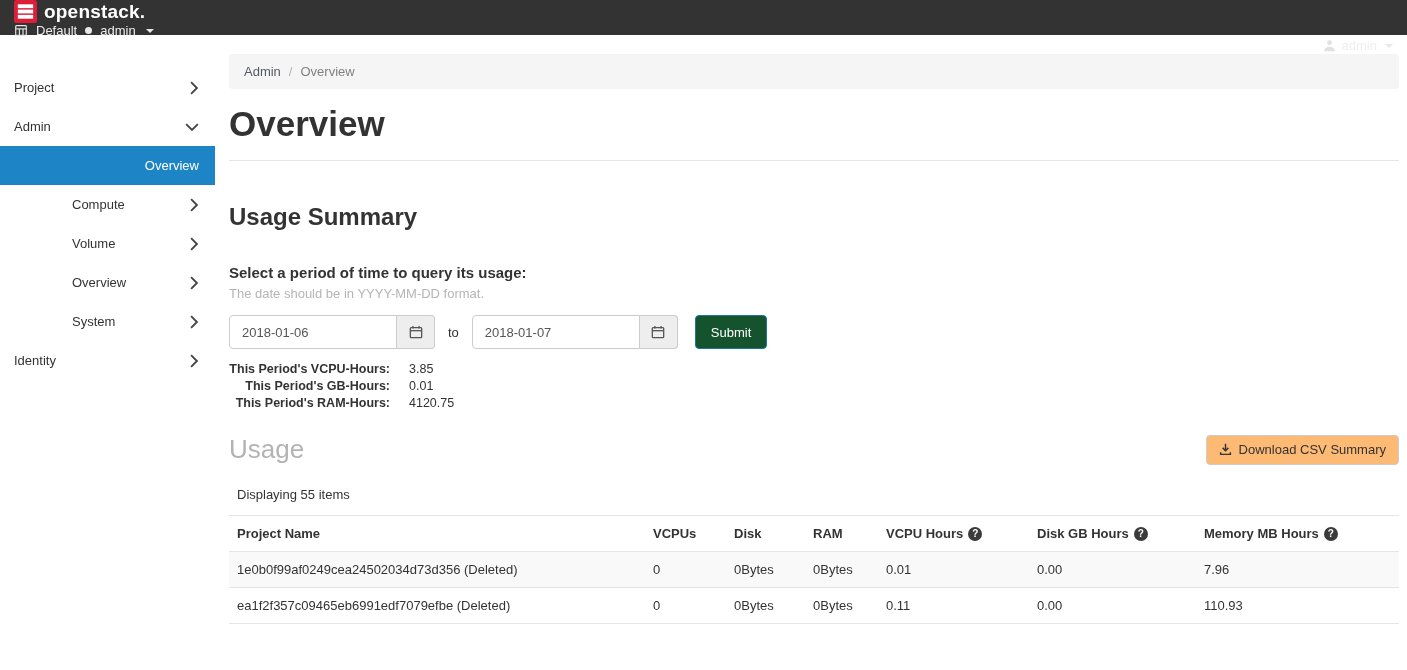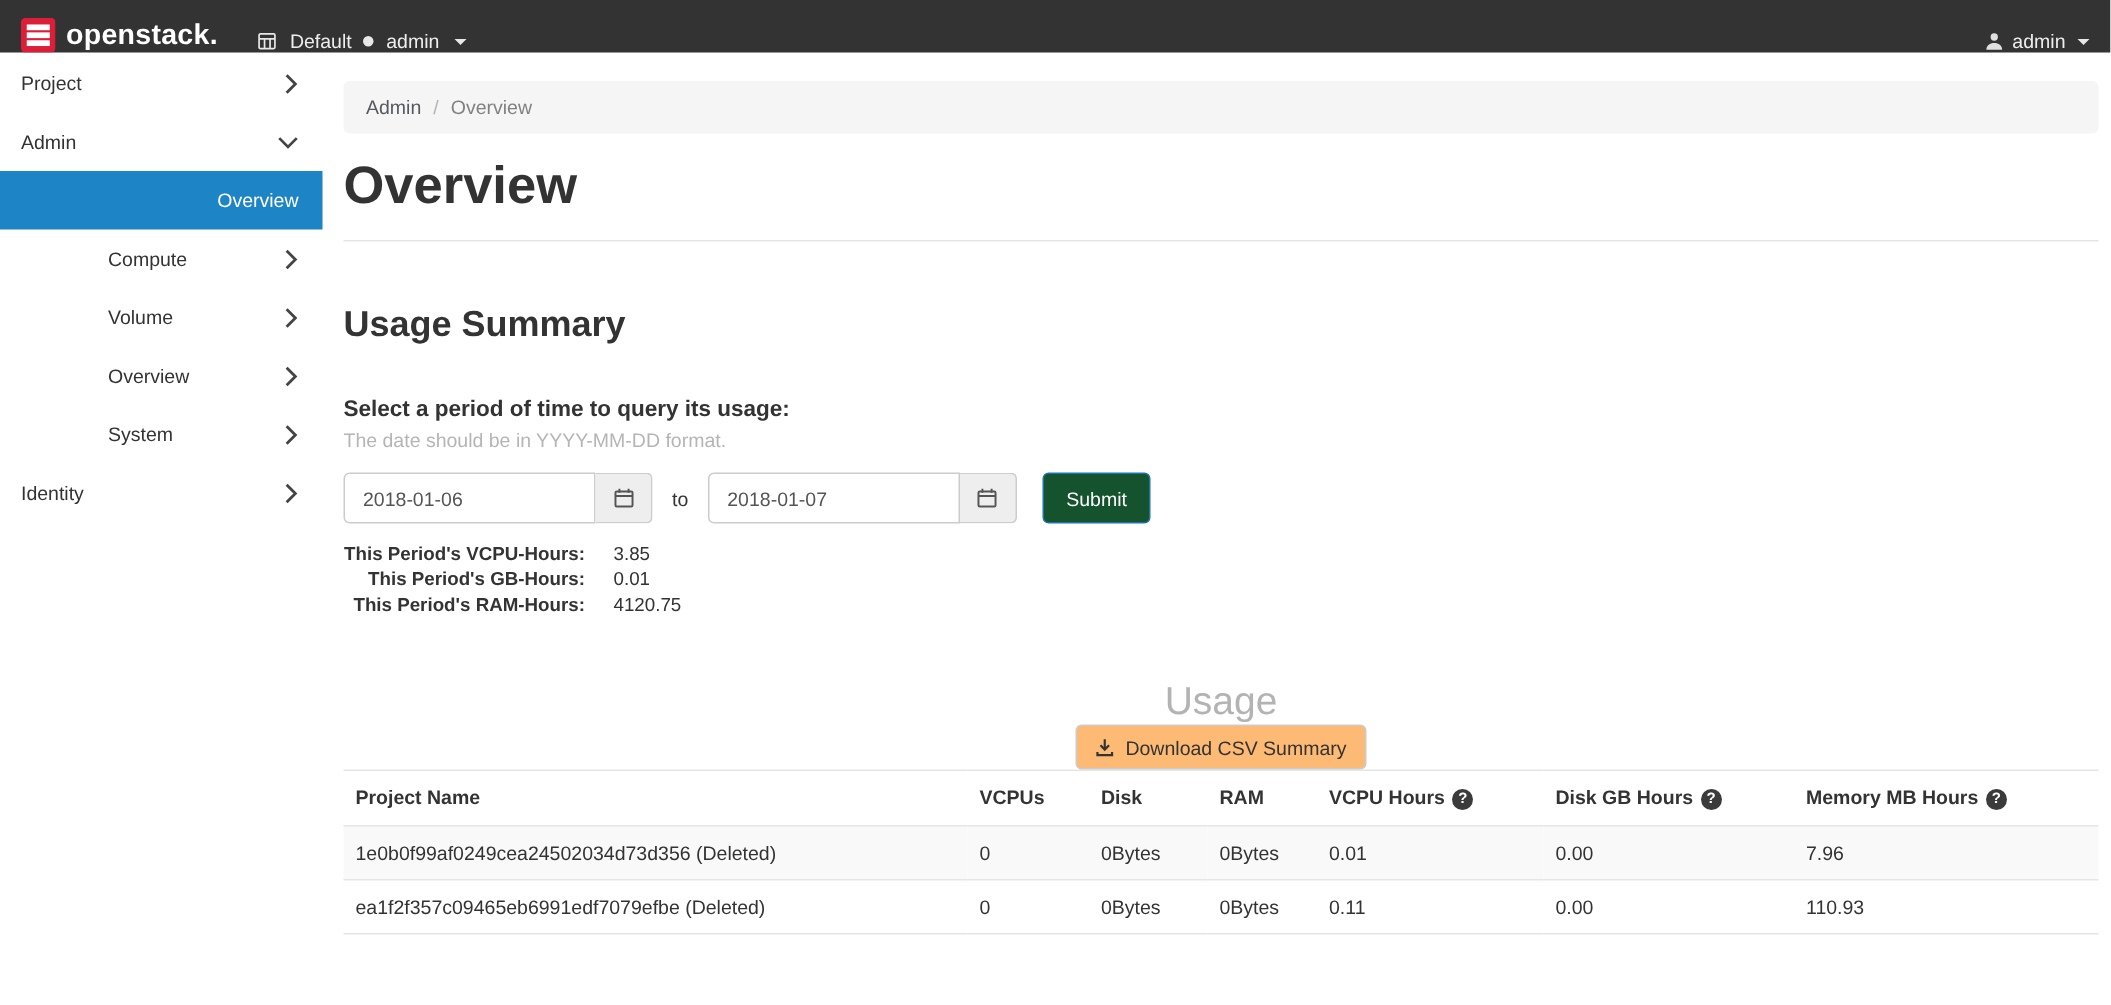--- a/index.html
+++ b/index.html
@@ -11,37 +11,38 @@
     background: #fff;
     overflow: hidden;
   }
 
   
   .navbar {
     height: 35px;
     background: #333333;
     color: #eeeeee;
     display: flex;
-    align-items: flex-end;
+    align-items: flex-start;
     padding: 0 14px;
+    flex-direction: column;
   }
   .brand { display: flex; align-items: center; gap: 7px; margin-right: 26px; cursor: pointer; }
   .brand-text { color: #ffffff; font-size: 19px; font-weight: bold; letter-spacing: .2px; }
   .ctx { display: flex; align-items: center; gap: 8px; cursor: pointer; }
   .nav-dot { width: 7px; height: 7px; border-radius: 50%; background: #e8e8e8; display: inline-block; }
   .caret {
     width: 0; height: 0; display: inline-block;
     border-left: 4px solid transparent; border-right: 4px solid transparent;
     border-top: 4px solid #e8e8e8; margin-left: 2px;
   }
   .navbar-right { margin-left: auto; display: flex; align-items: center; gap: 6px; cursor: pointer; }
 
   
   .layout { display: flex; height: 635px; }
-  .sidebar { width: 215px; flex: 0 0 215px; padding-top: 1px; }
+  .sidebar { width: 215px; flex: 0 0 215px; padding-top: 1px; margin-top: 32px; }
   .side-item {
     height: 39px; display: flex; align-items: center;
     padding: 0 16px 0 14px; cursor: pointer; color: #333;
   }
   .side-item .chev { margin-left: auto; display: flex; align-items: center; }
   .side-item.sub { padding-left: 72px; }
   .side-item.active {
     background: #1d84c6; color: #fff;
     justify-content: flex-end; padding-right: 16px;
   }
@@ -86,21 +87,21 @@
     font-size: 13px; cursor: pointer;
     font-family: "Liberation Sans", "DejaVu Sans", sans-serif;
   }
 
   .stats { margin-top: 12px; }
   .stat-line { display: flex; line-height: 17px; }
   .stat-label { width: 161px; text-align: right; font-weight: bold; font-size: 12.5px; }
   .stat-value { margin-left: 19px; font-size: 12.5px; }
 
   
-  .usage-header { margin-top: 40px; display: flex; align-items: center; justify-content: space-between; flex-direction: column; }
+  .usage-header { margin-top: 22px; display: flex; align-items: center; justify-content: space-between; }
   .usage-heading { font-size: 26px; color: #b3b3b3; font-weight: normal; }
   .download-btn {
     height: 30px; padding: 0 12px; background: #fdba74;
     border: 1px solid #ccc; border-radius: 4px;
     display: flex; align-items: center; gap: 7px;
     font-size: 13px; color: #333; cursor: pointer;
     font-family: "Liberation Sans", "DejaVu Sans", sans-serif;
   }
 
   .count-text { margin: 22px 0 13px 8px; }
@@ -296,20 +297,21 @@
       <button class="download-btn">
         <svg width="13" height="13" viewBox="0 0 16 16" fill="none" stroke="#333" stroke-width="1.8">
           <path d="M8 1v8"></path>
             <path d="M4.5 6L8 9.5 11.5 6"></path>
             <path d="M2 11.5V14h12v-2.5"></path>
         </svg>
         <span>Download CSV Summary</span>
       </button>
     </div>
 
+    <div class="count-text">Displaying 55 items</div>
 
     <table class="usage-table">
       <thead>
         <tr>
           <th class="col-name"><span>Project Name</span></th>
           <th class="col-vcpus"><span>VCPUs</span></th>
           <th class="col-disk"><span>Disk</span></th>
           <th class="col-ram"><span>RAM</span></th>
           <th class="col-vcpuh">
             <span>VCPU Hours</span><span class="help-icon">?</span>

